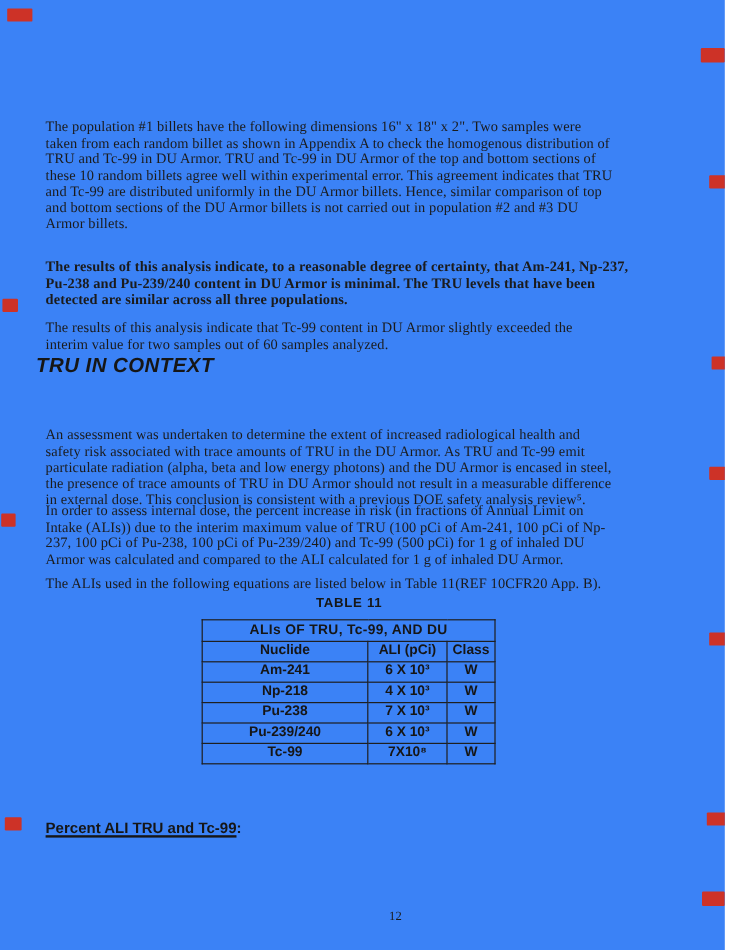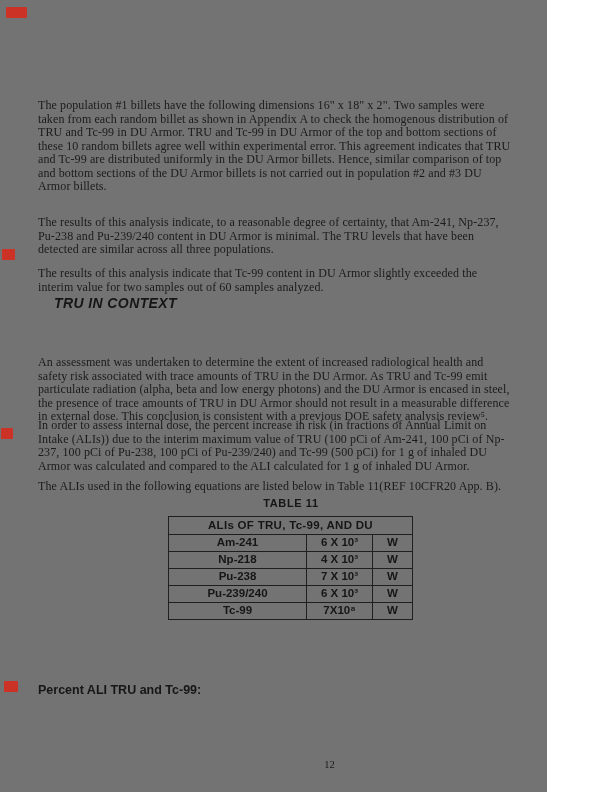--- a/index.html
+++ b/index.html
@@ -2,50 +2,50 @@
 <html><head>
 <meta charset="utf-8">
 <style>
   html, body {
     margin: 0;
     padding: 0;
     background: #ffffff;
   }
   .page {
     position: relative;
-    width: 547px;
+    width: 604px;
     height: 792px;
-    background: #737373;
+    background: #3b82f6;
     overflow: hidden;
     font-family: "Liberation Serif", serif;
     color: #1b1b1b;
   }
   .block {
     position: absolute;
     left: 38px;
     width: 545px;
     font-size: 12px;
     line-height: 13.5px;
     white-space: pre-line;
     letter-spacing: 0.1px;
   }
   .pos-p1 { top: 87px; }
-  .pos-p2 { top: 204px; }
+  .pos-p2 { top: 204px; font-weight: bold; }
   .pos-p3 { top: 240px; margin-top: 27px; }
   .pos-p4 { top: 344px; }
   .pos-p5 { top: 407px; }
   .pos-p6 { top: 468px; }
   .section-heading {
     position: absolute;
-    left: 54px;
+    left: 30px;
     top: 295px;
     font-family: "Liberation Sans", sans-serif;
     font-weight: bold;
     font-style: italic;
-    font-size: 14px;
+    font-size: 17px;
     letter-spacing: 0.4px;
     color: #161616;
   }
   .table-title {
     position: absolute;
     left: 168px;
     top: 497px;
     width: 246px;
     text-align: center;
     font-family: "Liberation Sans", sans-serif;
@@ -84,20 +84,21 @@
   .footer-heading {
     position: absolute;
     left: 38px;
     top: 683px;
     font-family: "Liberation Sans", sans-serif;
     font-weight: bold;
     font-size: 12.5px;
     color: #161616;
   }
   .footer-heading .underlined {
+    text-decoration: underline;
     text-decoration-thickness: 1.5px;
     text-underline-offset: 2px;
   }
   .page-number {
     position: absolute;
     left: 0;
     top: 759px;
     width: 611px;
     text-align: center;
     font-size: 10.5px;
@@ -148,20 +149,25 @@
 
   <table class="alis-table">
     <colgroup>
       <col class="col-nuclide">
       <col class="col-ali">
       <col class="col-class">
     </colgroup>
     <thead>
       <tr>
         <th class="caption-cell" colspan="3">ALIs OF TRU, Tc-99, AND DU</th>
+      </tr>
+      <tr>
+        <th>Nuclide</th>
+        <th>ALI (pCi)</th>
+        <th>Class</th>
       </tr>
     </thead>
     <tbody>
         <tr>
           <td>Am-241</td>
           <td>6 X 10³</td>
           <td>W</td>
         </tr>
         <tr>
           <td>Np-218</td>

